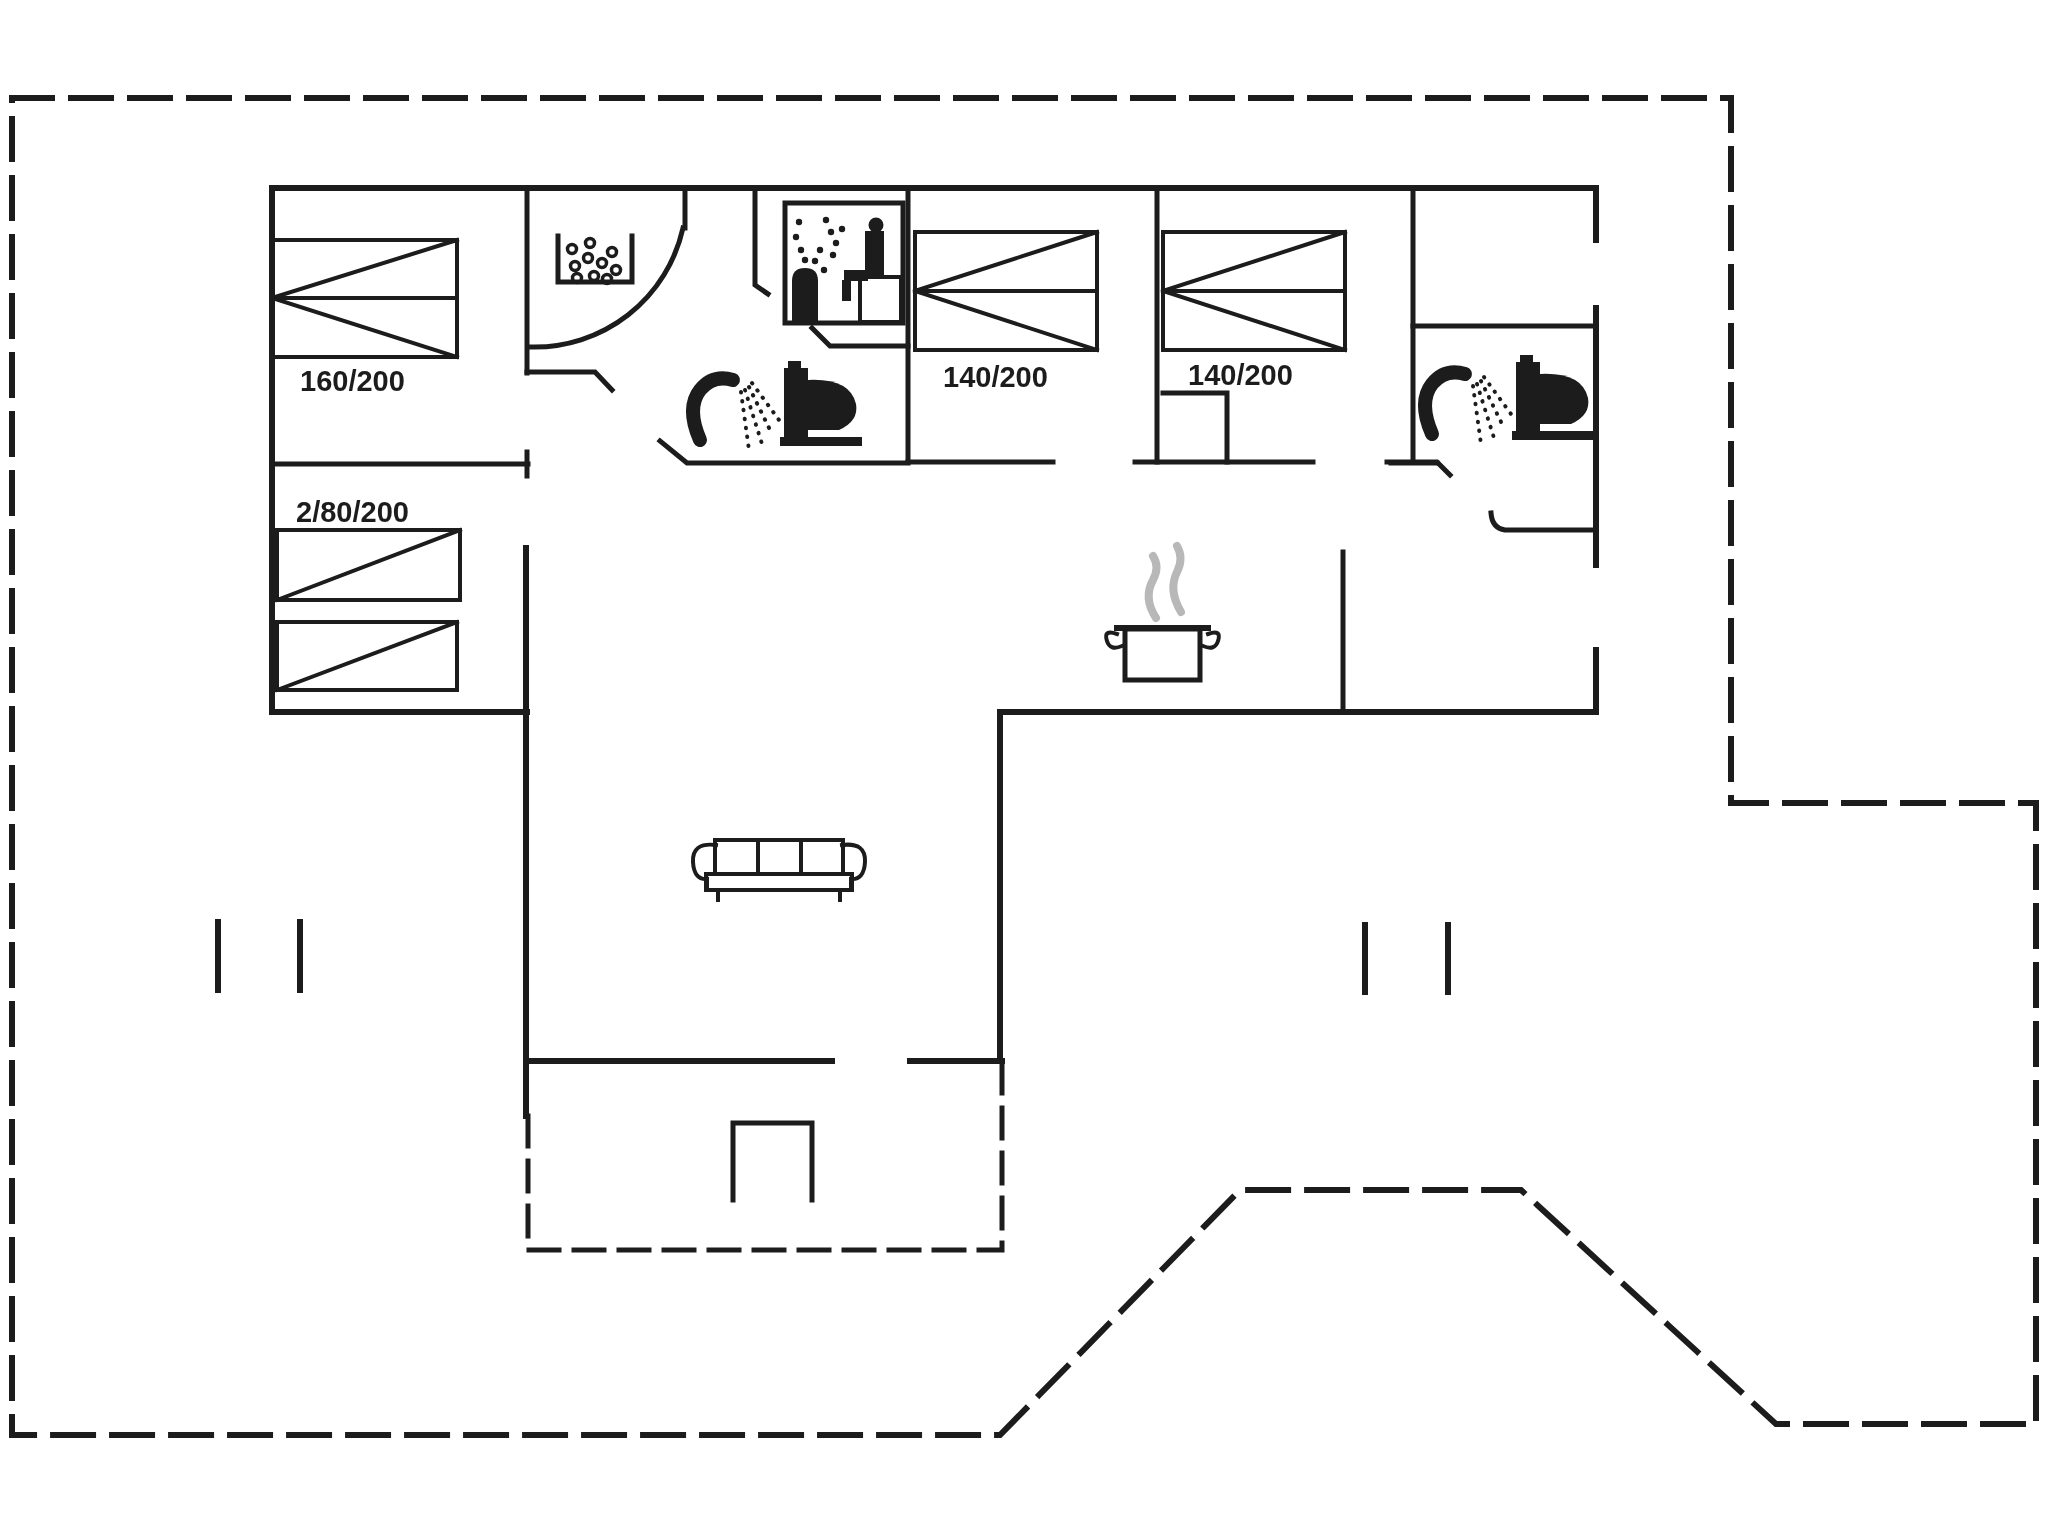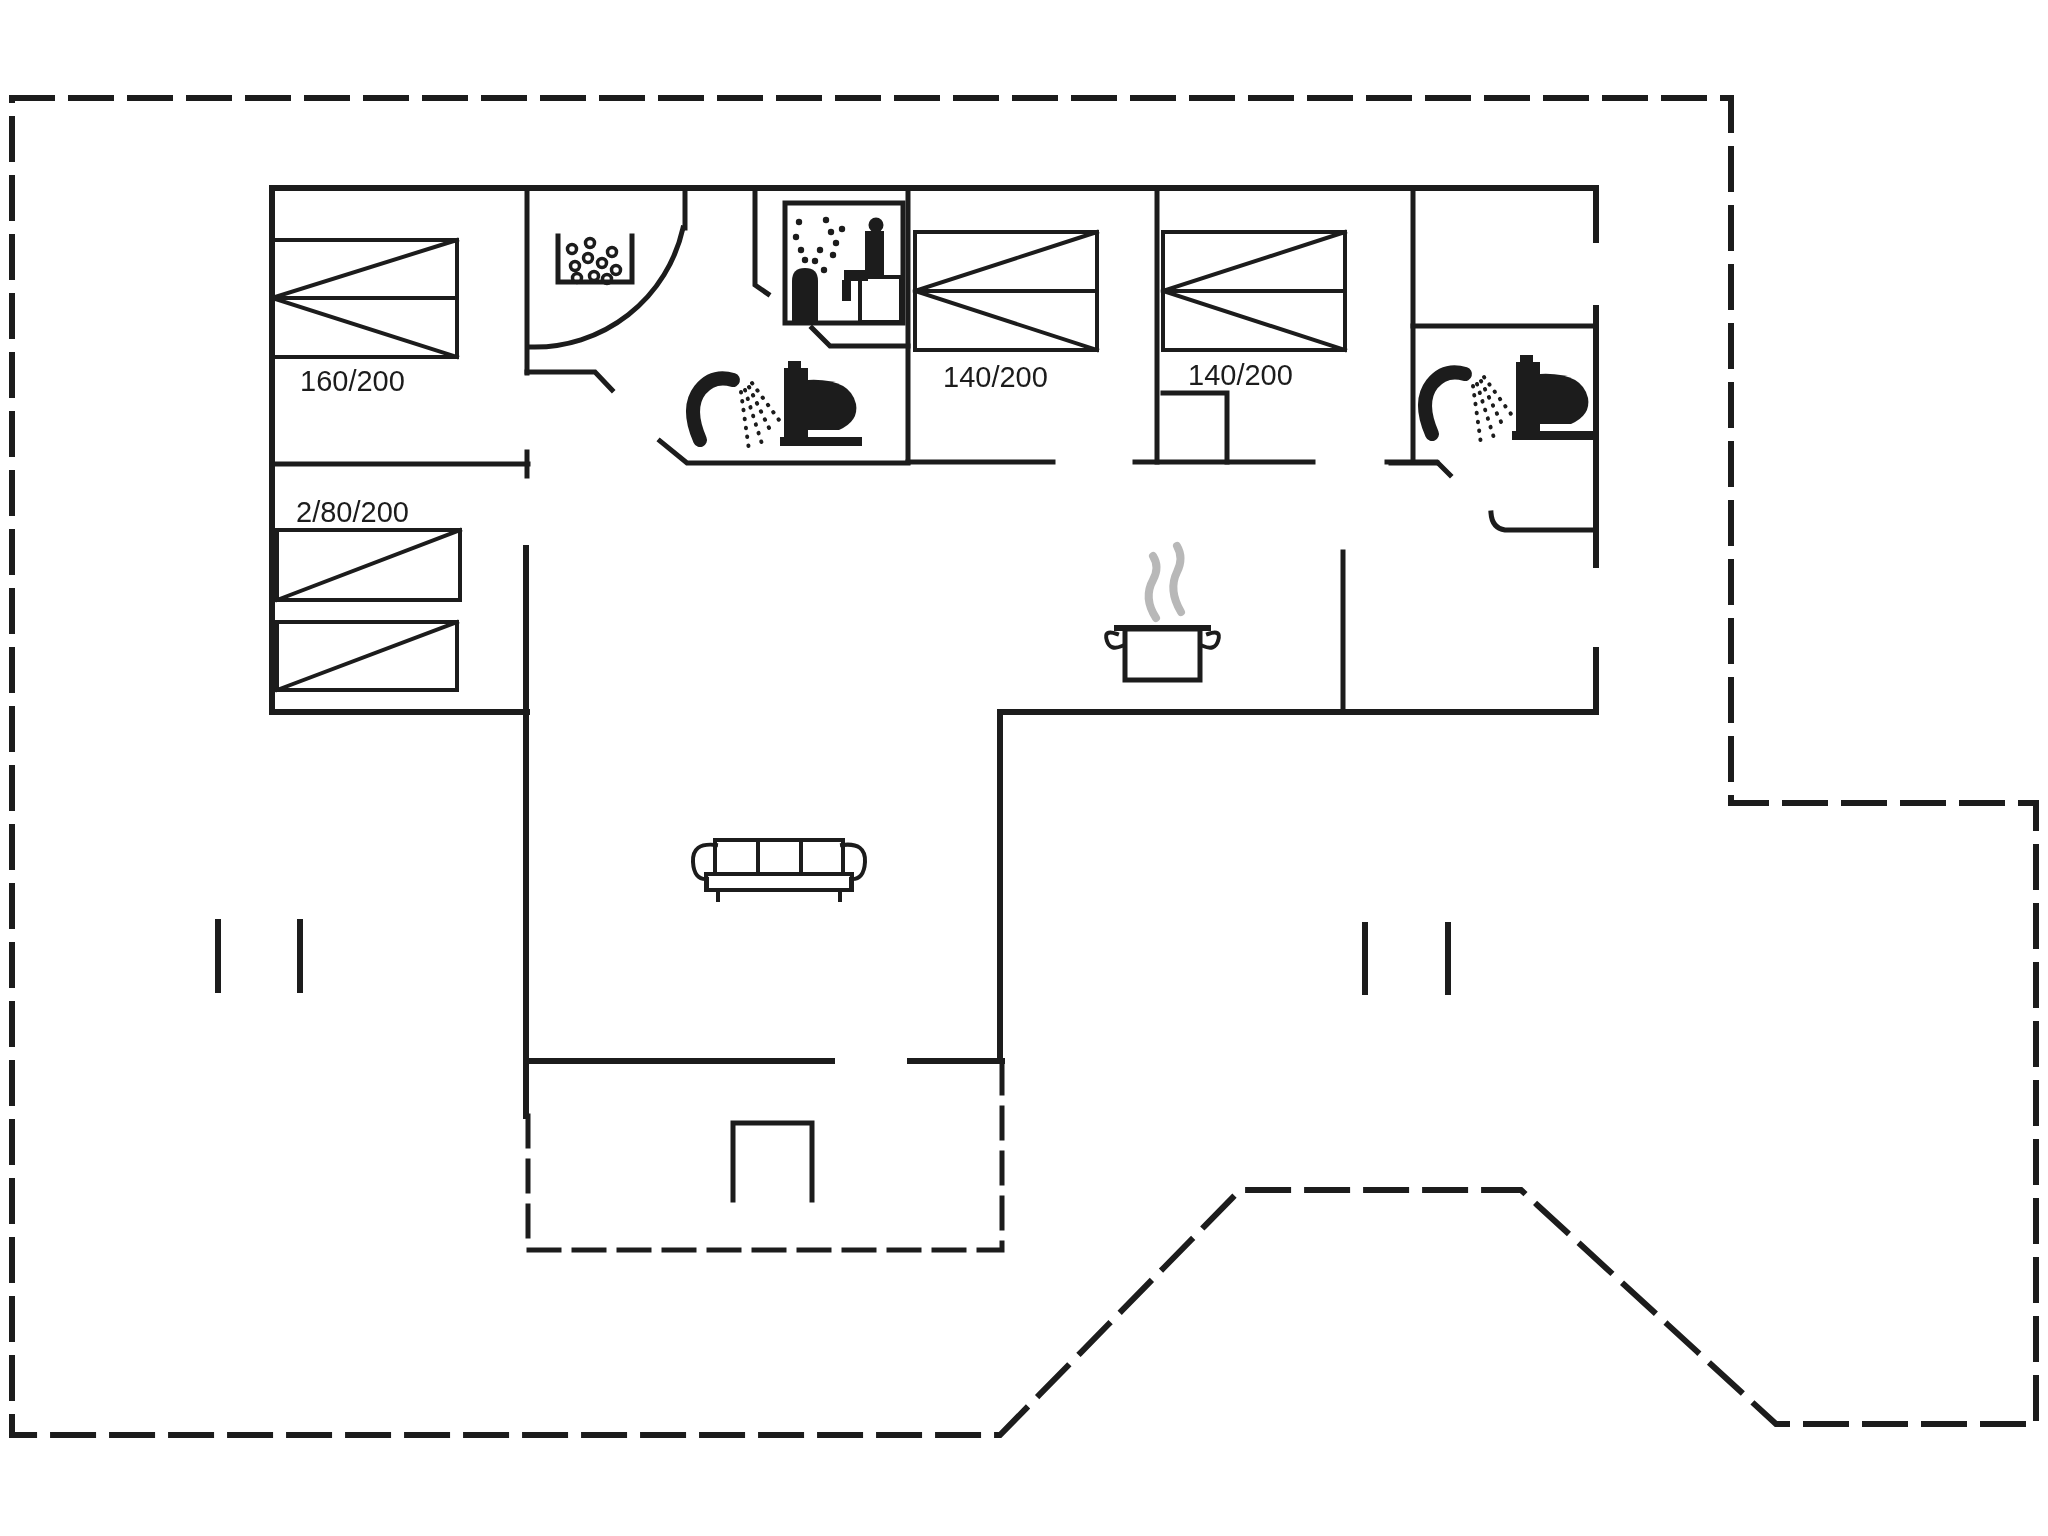--- a/index.html
+++ b/index.html
@@ -1,17 +1,17 @@
 <!DOCTYPE html>
 <html style="--line: #1c1c1c; --steam: #b8b8b8; --bg: #ffffff;"><head>
 <meta charset="utf-8">
 <style>
   :root{ --line:#1c1c1c; --steam:#b8b8b8; --bg:#ffffff; }
   html,body{margin:0;padding:0;background:var(--bg);}
-  .stage{width:2048px;height:1536px;background:var(--bg);}
+  .stage{width:2048px;height:1536px;background:var(--bg);font-weight:bold;}
   svg{display:block}
   .w{stroke:var(--line);fill:none;stroke-width:5;stroke-linecap:square}
   .w6{stroke-width:6}
   .w4{stroke-width:4}
   .dashT{stroke-dasharray:40 19}
   .dashP{stroke-dasharray:30 15}
   .f{fill:var(--line);stroke:none}
   .white{fill:#fff}
   .lbl{font-family:"Liberation Sans",sans-serif;font-size:29px;fill:var(--line)}
   .dots{stroke:var(--line);fill:none;stroke-width:4;stroke-dasharray:0.5 8.5;stroke-linecap:round}

